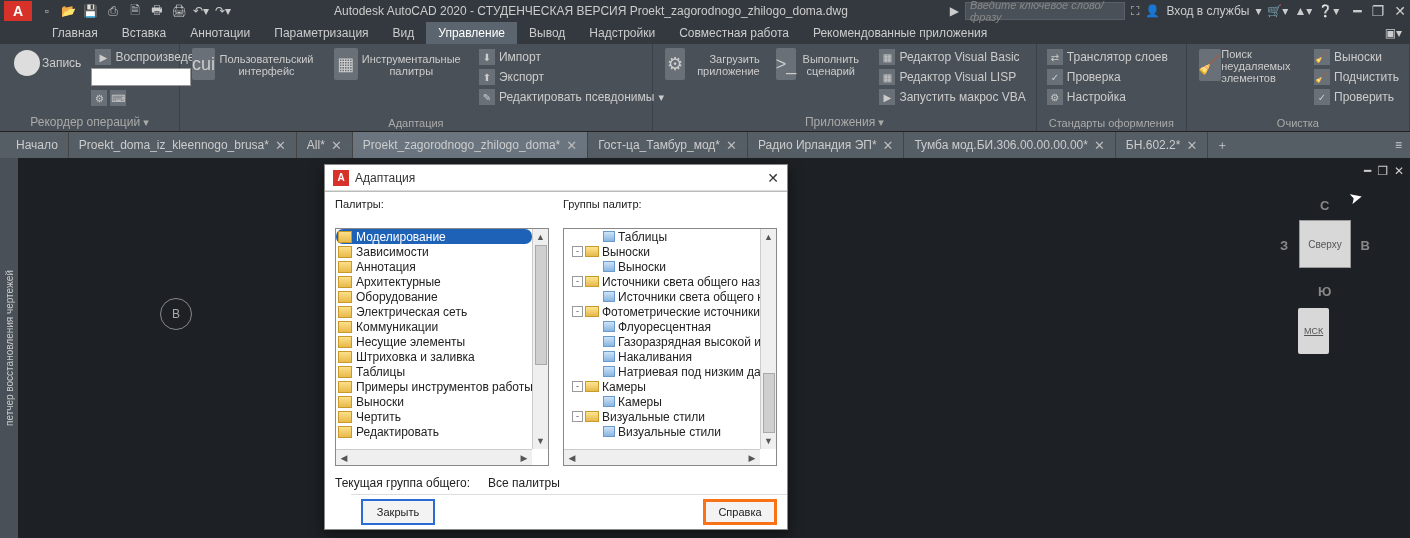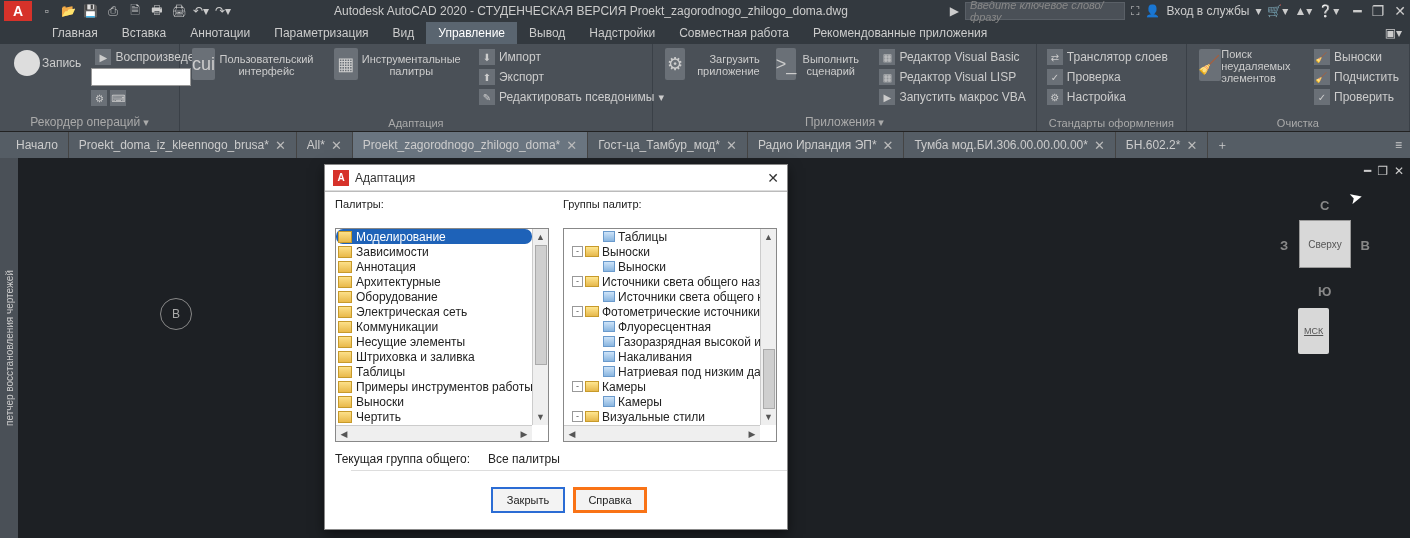--- a/index.html
+++ b/index.html
@@ -75,21 +75,21 @@
 .tree-row { display: flex; align-items: center; height: 15px; font-size: 11px; color: #222; white-space: nowrap; }
 .tree-exp { width: 11px; height: 11px; border: 1px solid #999; margin-right: 2px; font-size: 9px; line-height: 9px; text-align: center; color: #555; flex-shrink: 0; cursor: pointer; }
 .tree-icon { width: 14px; height: 11px; background: linear-gradient(#ffe68f,#e6b84c); border: 1px solid #c79a2a; margin-right: 3px; flex-shrink: 0; }
 .tree-icon.leaf { width: 12px; background: linear-gradient(#cde3f8,#8ab6e0); border-color:#6a9acc; }
 .vscroll { position: absolute; top: 0; right: 0; bottom: 16px; width: 16px; background: #efefef; border-left: 1px solid #ccc; display: flex; flex-direction: column; align-items: center; }
 .vscroll .btn { height: 16px; width: 100%; display: flex; align-items:center; justify-content:center; color:#555; font-size:9px; cursor:pointer; }
 .vscroll .thumb { width: 12px; background: #cfcfcf; border: 1px solid #aaa; }
 .hscroll { position: absolute; left: 0; right: 16px; bottom: 0; height: 16px; background: #efefef; border-top: 1px solid #ccc; display: flex; align-items: center; }
 .hscroll .btn { width: 16px; height: 100%; display: flex; align-items:center; justify-content:center; color:#555; font-size:9px; cursor:pointer; }
 .dlg-status { padding: 4px 10px; font-size: 11px; color: #222; display: flex; gap: 18px; }
-.dlg-footer { padding: 16px 10px; display: flex; justify-content: center; gap: 8px; border-top: 1px solid #ddd; margin-left: 26px; }
+.dlg-footer { padding: 4px 10px; display: flex; justify-content: space-between; gap: 8px; border-top: 1px solid #ddd; margin-left: 26px; }
 .dlg-btn { min-width: 74px; padding: 4px 10px; border: 3px solid #f97316; background: #f3f3f3; color: #222; font-size: 11px; cursor: pointer; }
 .dlg-btn.primary { border: 2px solid #2b6cd4; }
 .cursor { position:absolute; left:1349px; top:188px; color:#fff; font-size:16px; pointer-events:none; transform:rotate(-15deg); }
 </style>
 </head>
 <body>
 
 <div class="titlebar">
   <div class="app-logo">A</div>
   <div class="qat">

